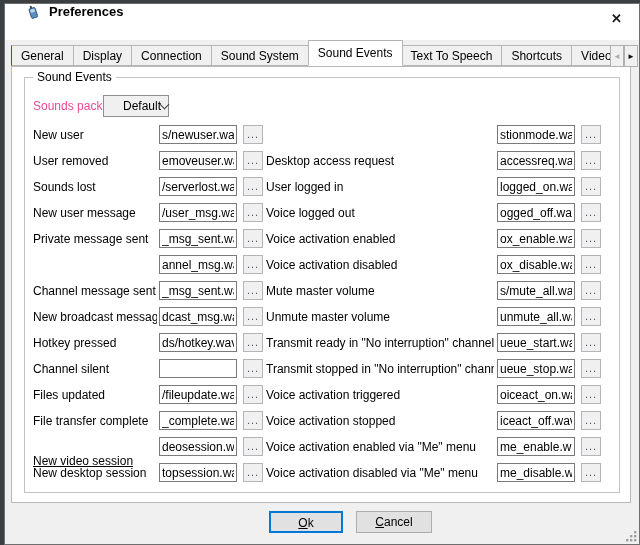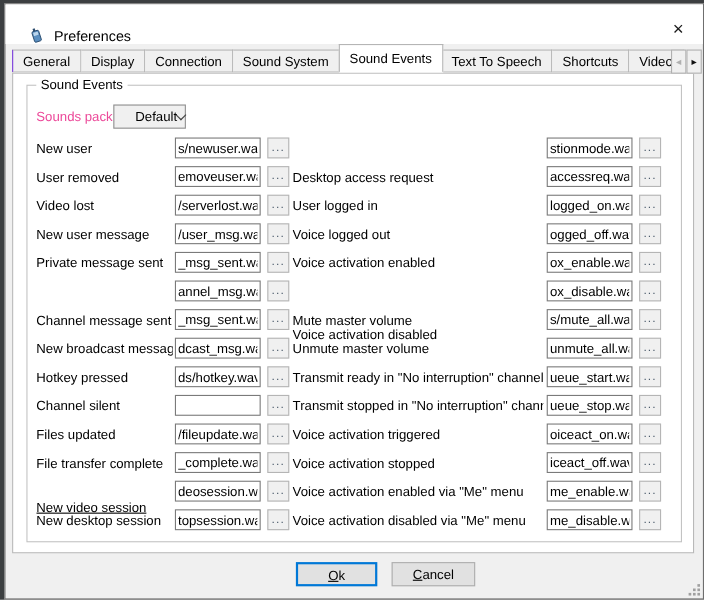--- a/index.html
+++ b/index.html
@@ -2,21 +2,21 @@
 <html><head>
 <meta charset="utf-8">
 <style>
   html,body{margin:0;padding:0;width:640px;height:545px;overflow:hidden;
     background:#3c3f41;font-family:"Liberation Sans",sans-serif;}
   *{box-sizing:border-box;}
   .window{position:absolute;left:4px;top:3px;right:0;bottom:0;
     background:#f0f0f0;border:1px solid #6e6e6e;}
   
   .titlebar{position:absolute;left:0;top:0;right:0;height:36px;background:#ffffff;
-    display:flex;align-items:flex-end;}
+    display:flex;align-items:flex-start;font-weight:bold;}
   .titlebar .appicon{width:16px;height:16px;margin-left:20px;flex:0 0 auto;}
   .titlebar .title{margin-left:8px;font-size:13px;color:#000;flex:1;}
   .close-btn{width:45px;height:28px;display:flex;align-items:center;justify-content:center;
     font-size:13px;color:#1a1a1a;cursor:default;}
   
   .tabbar{position:absolute;left:6px;top:36px;right:1px;height:26px;
     display:flex;align-items:flex-end;overflow:hidden;}
   .tab{height:21px;line-height:20px;padding:0 9px;font-size:12px;color:#000;
     background:#f0f0f0;border:1px solid #b5b5b5;border-left:none;white-space:nowrap;}
   .tab:first-child{border-left:1px solid #6d28d9;margin-top:28px;}
@@ -93,21 +93,21 @@
       <div class="combo">
         <span class="val">Default</span>
         <span class="chev"></span>
       </div>
     <span class="srow-label" style="left: 8px; top: 50px; width: 124px;">New user</span>
         <input class="srow-input" type="text" value="s/newuser.wav" style="left: 134px; top: 47px;">
         <button class="srow-browse" style="left: 218px; top: 47px;">...</button>
         <span class="srow-label" style="left: 8px; top: 76px; width: 124px;">User removed</span>
         <input class="srow-input" type="text" value="emoveuser.wav" style="left: 134px; top: 73px;">
         <button class="srow-browse" style="left: 218px; top: 73px;">...</button>
-        <span class="srow-label" style="left: 8px; top: 102px; width: 124px;">Video lost</span>
+        <span class="srow-label" style="left: 8px; top: 102px; width: 124px;">Sounds lost</span>
         <input class="srow-input" type="text" value="/serverlost.wav" style="left: 134px; top: 99px;">
         <button class="srow-browse" style="left: 218px; top: 99px;">...</button>
         <span class="srow-label" style="left: 8px; top: 128px; width: 124px;">New user message</span>
         <input class="srow-input" type="text" value="/user_msg.wav" style="left: 134px; top: 125px;">
         <button class="srow-browse" style="left: 218px; top: 125px;">...</button>
         <span class="srow-label" style="left: 8px; top: 154px; width: 124px;">Private message sent</span>
         <input class="srow-input" type="text" value="_msg_sent.wav" style="left: 134px; top: 151px;">
         <button class="srow-browse" style="left: 218px; top: 151px;">...</button>
         <input class="srow-input" type="text" value="annel_msg.wav" style="left: 134px; top: 177px;">
         <button class="srow-browse" style="left: 218px; top: 177px;">...</button>
@@ -142,21 +142,21 @@
         <button class="srow-browse" style="left: 556px; top: 73px;">...</button>
         <span class="srow-label" style="left: 241px; top: 102px; width: 228px;">User logged in</span>
         <input class="srow-input" type="text" value="logged_on.wav" style="left: 472px; top: 99px;">
         <button class="srow-browse" style="left: 556px; top: 99px;">...</button>
         <span class="srow-label" style="left: 241px; top: 128px; width: 228px;">Voice logged out</span>
         <input class="srow-input" type="text" value="ogged_off.wav" style="left: 472px; top: 125px;">
         <button class="srow-browse" style="left: 556px; top: 125px;">...</button>
         <span class="srow-label" style="left: 241px; top: 154px; width: 228px;">Voice activation enabled</span>
         <input class="srow-input" type="text" value="ox_enable.wav" style="left: 472px; top: 151px;">
         <button class="srow-browse" style="left: 556px; top: 151px;">...</button>
-        <span class="srow-label" style="left: 241px; top: 180px; width: 228px; margin-top: 39px;">Voice activation disabled</span>
+        <span class="srow-label" style="left: 241px; top: 180px; width: 228px;">Voice activation disabled</span>
         <input class="srow-input" type="text" value="ox_disable.wav" style="left: 472px; top: 177px;">
         <button class="srow-browse" style="left: 556px; top: 177px;">...</button>
         <span class="srow-label" style="left: 241px; top: 206px; width: 228px;">Mute master volume</span>
         <input class="srow-input" type="text" value="s/mute_all.wav" style="left: 472px; top: 203px;">
         <button class="srow-browse" style="left: 556px; top: 203px;">...</button>
         <span class="srow-label" style="left: 241px; top: 232px; width: 228px;">Unmute master volume</span>
         <input class="srow-input" type="text" value="unmute_all.wav" style="left: 472px; top: 229px;">
         <button class="srow-browse" style="left: 556px; top: 229px;">...</button>
         <span class="srow-label" style="left: 241px; top: 258px; width: 228px;">Transmit ready in "No interruption" channel</span>
         <input class="srow-input" type="text" value="ueue_start.wav" style="left: 472px; top: 255px;">

